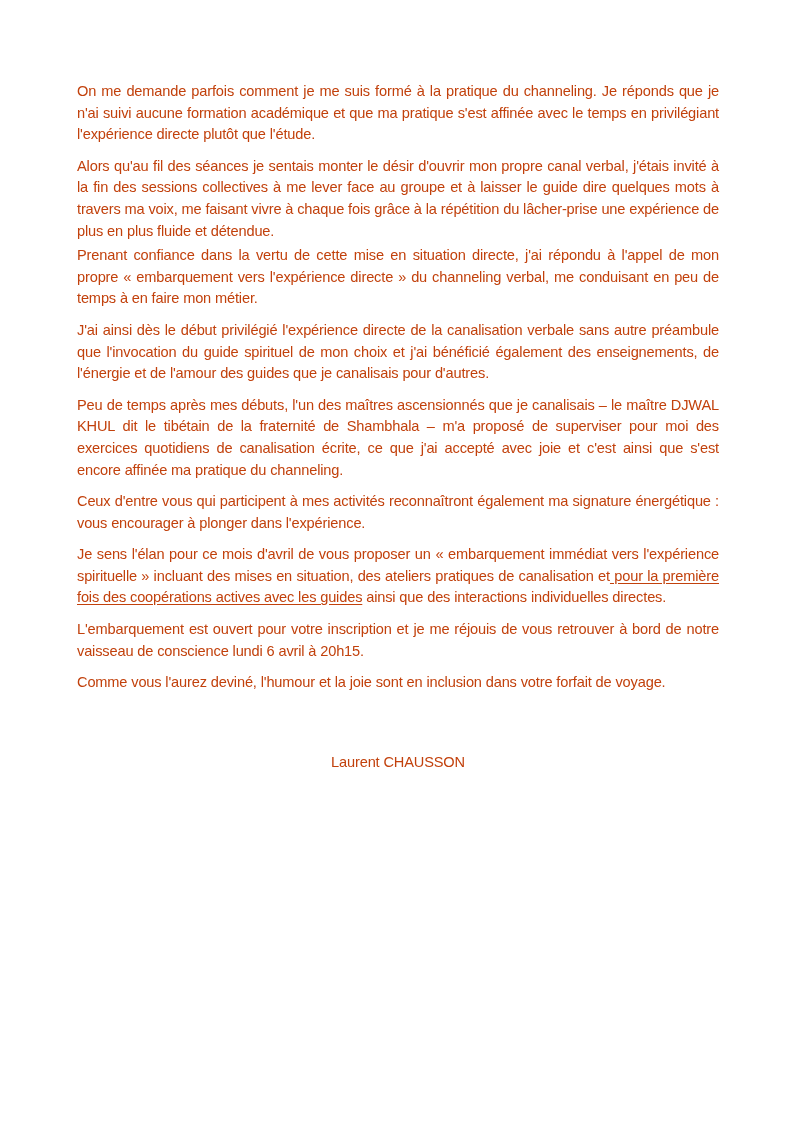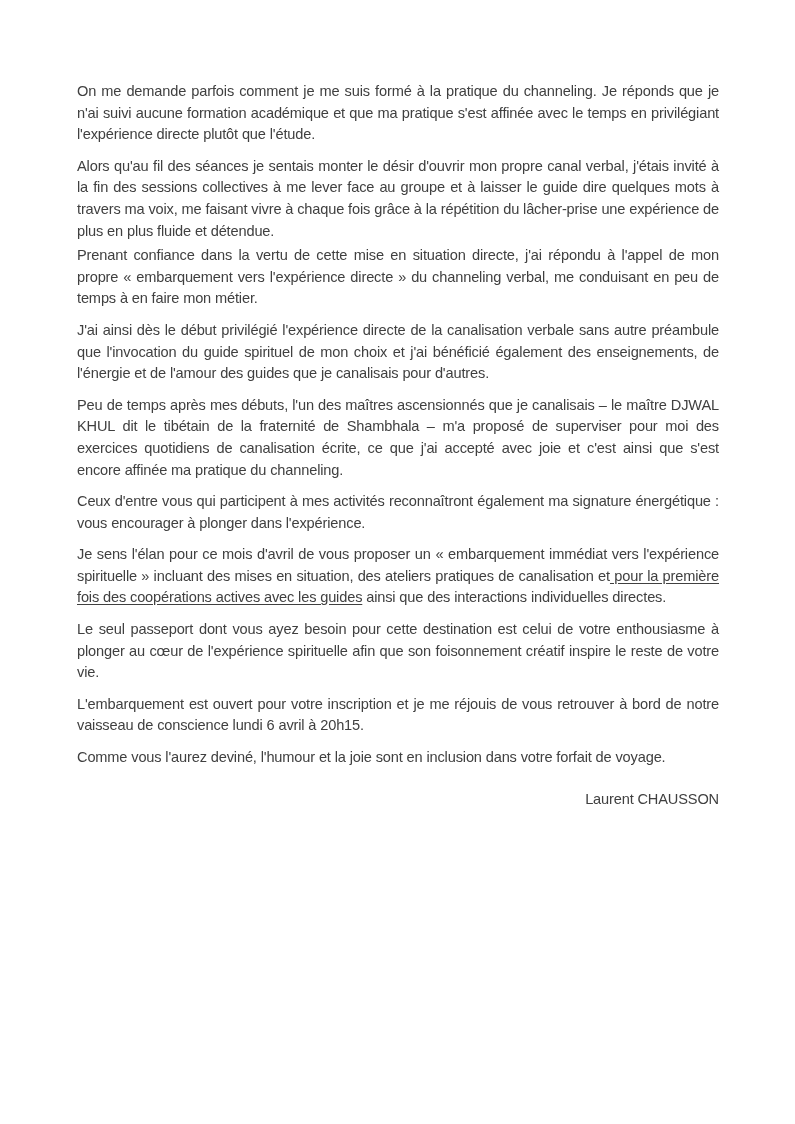--- a/index.html
+++ b/index.html
@@ -14,47 +14,46 @@
       overflow: hidden;
     }
     .page {
       position: absolute;
       left: 77px;
       top: 81px;
       width: 642px;
       font-family: "Liberation Sans", sans-serif;
       font-size: 14.6px;
       line-height: 21.6px;
-      color: #404040;
+      color: #c2410c;
       letter-spacing: -0.15px;
     }
     .para {
       margin: 0 0 10px 0;
       text-align: justify;
     }
     .para.tight {
       margin-bottom: 3px;
     }
     .underline {
       text-decoration: underline;
       text-underline-offset: 2px;
     }
     .signature {
-      margin-top: 20px;
-      text-align: right;
+      margin-top: 58px;
+      text-align: center;
     }
   </style>
 </head>
 <body>
 
 <div class="page">
   <p class="para">On me demande parfois comment je me suis formé à la pratique du channeling. Je réponds que je n'ai suivi aucune formation académique et que ma pratique s'est affinée avec le temps en privilégiant l'expérience directe plutôt que l'étude.</p>
   <p class="para tight">Alors qu'au fil des séances je sentais monter le désir d'ouvrir mon propre canal verbal, j'étais invité à la fin des sessions collectives à me lever face au groupe et à laisser le guide dire quelques mots à travers ma voix, me faisant vivre à chaque fois grâce à la répétition du lâcher-prise une expérience de plus en plus fluide et détendue.</p>
   <p class="para">Prenant confiance dans la vertu de cette mise en situation directe, j'ai répondu à l'appel de mon propre « embarquement vers l'expérience directe » du channeling verbal, me conduisant en peu de temps à en faire mon métier.</p>
   <p class="para">J'ai ainsi dès le début privilégié l'expérience directe de la canalisation verbale sans autre préambule que l'invocation du guide spirituel de mon choix et j'ai bénéficié également des enseignements, de l'énergie et de l'amour des guides que je canalisais pour d'autres.</p>
   <p class="para">Peu de temps après mes débuts, l'un des maîtres ascensionnés que je canalisais – le maître DJWAL KHUL dit le tibétain de la fraternité de Shambhala – m'a proposé de superviser pour moi des exercices quotidiens de canalisation écrite, ce que j'ai accepté avec joie et c'est ainsi que s'est encore affinée ma pratique du channeling.</p>
   <p class="para">Ceux d'entre vous qui participent à mes activités reconnaîtront également ma signature énergétique : vous encourager à plonger dans l'expérience.</p>
   <p class="para"><span>Je sens l'élan pour ce mois d'avril de vous proposer un « embarquement immédiat vers l'expérience spirituelle » incluant des mises en situation, des ateliers pratiques de canalisation et</span><span class="underline"> pour la première fois des coopérations actives avec les guides</span><span> ainsi que des interactions individuelles directes.</span></p>
-  <p class="para">Le seul passeport dont vous ayez besoin pour cette destination est celui de votre enthousiasme à plonger au cœur de l'expérience spirituelle afin que son foisonnement créatif inspire le reste de votre vie.</p>
   <p class="para">L'embarquement est ouvert pour votre inscription et je me réjouis de vous retrouver à bord de notre vaisseau de conscience lundi 6 avril à 20h15.</p>
   <p class="para">Comme vous l'aurez deviné, l'humour et la joie sont en inclusion dans votre forfait de voyage.</p>
   <p class="para signature">Laurent CHAUSSON</p>
 </div>
 
 </body></html>

